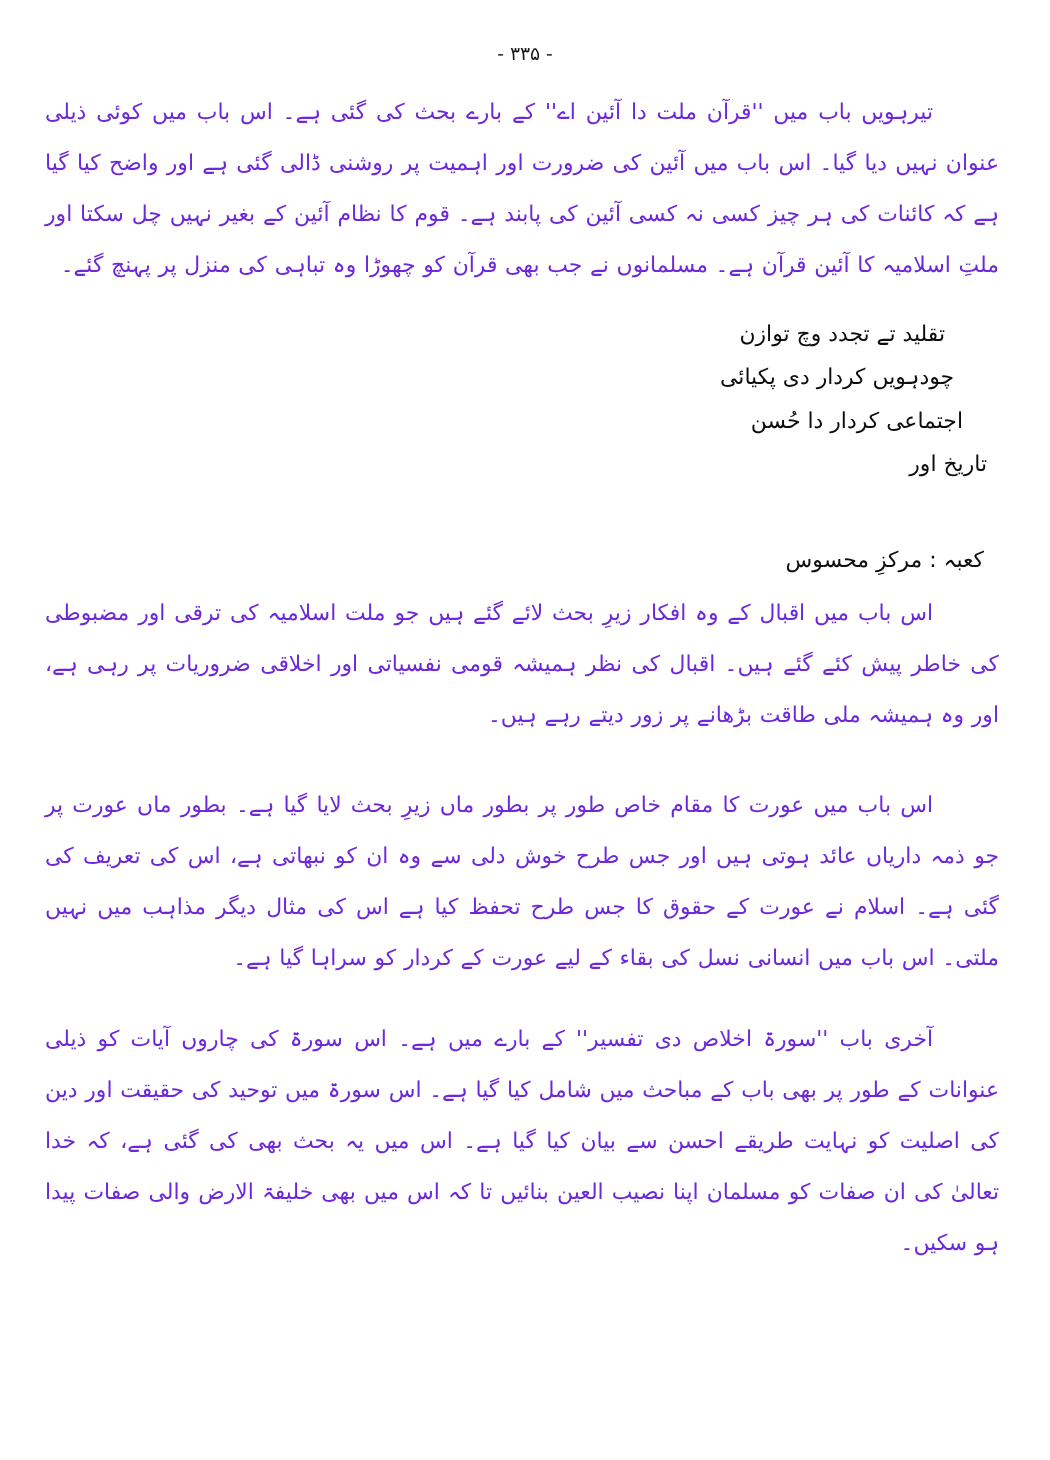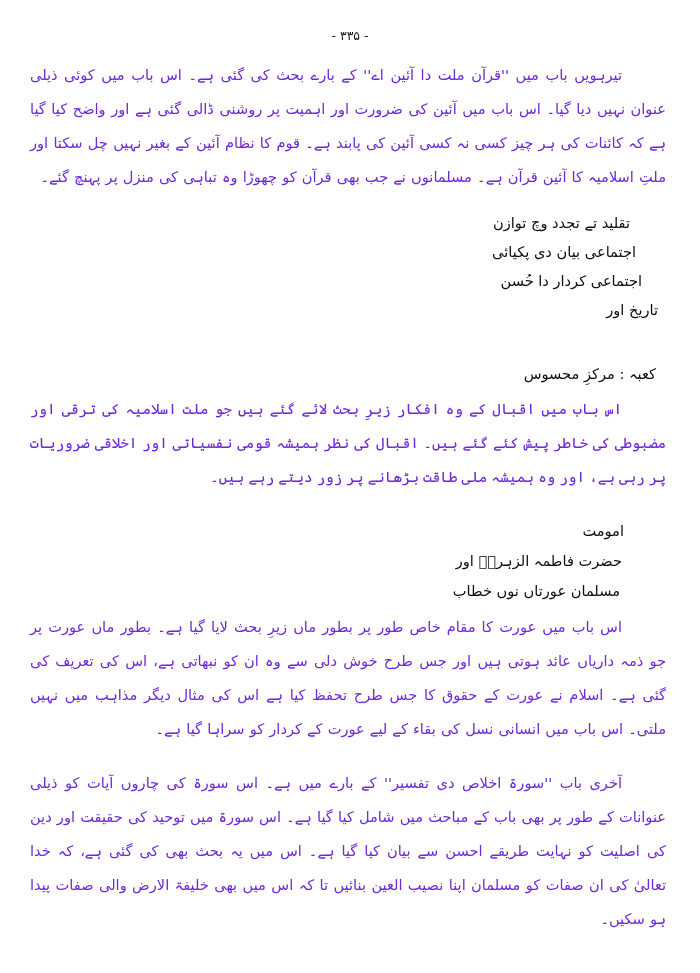--- a/index.html
+++ b/index.html
@@ -51,21 +51,21 @@
     color: #6d28d9;
     margin: 0 0 8px 0;
     text-indent: 44px;
     word-spacing: 0.5px;
     direction: rtl;
     unicode-bidi: isolate;
   }
 
   .para.p-first { margin-bottom: 14px; }
   .para.p-ch14  { text-indent: 40px; margin-bottom: 4px; }
-  .para.p-after-list { text-indent: 44px; margin-top: 4px; margin-bottom: 10px; font-family: Liberation Serif, serif; }
+  .para.p-after-list { text-indent: 44px; margin-top: 4px; margin-bottom: 10px; }
   .para.p-ch15 { text-indent: 52px; margin-bottom: 4px; }
   .para.p-ch15-body { text-indent: 44px; margin-top: 4px; margin-bottom: 20px; }
   .para.p-ch16 { text-indent: 44px; margin-bottom: 0; }
 
   .sub-list {
     list-style: none;
     margin: 0;
     padding: 0;
     direction: rtl;
   }
@@ -99,35 +99,30 @@
 
   <div class="page-number">- ۳۳۵ -</div>
 
   <div class="content">
 
     <p class="para p-first">تیرہویں باب میں ''قرآن ملت دا آئین اے'' کے بارے بحث کی گئی ہے۔ اس باب میں کوئی ذیلی عنوان نہیں دیا گیا۔ اس باب میں آئین کی ضرورت اور اہمیت پر روشنی ڈالی گئی ہے اور واضح کیا گیا ہے کہ کائنات کی ہر چیز کسی نہ کسی آئین کی پابند ہے۔ قوم کا نظام آئین کے بغیر نہیں چل سکتا اور ملتِ اسلامیہ کا آئین قرآن ہے۔ مسلمانوں نے جب بھی قرآن کو چھوڑا وہ تباہی کی منزل پر پہنچ گئے۔</p>
 
 
     <ul class="sub-list list-ch14">
       <li class="i0">تقلید تے تجدد وچ  توازن</li>
-      <li class="i1">اجتماعی بیان  دی پکیائی</li>
+      <li class="i1">چودہویں کردار  دی پکیائی</li>
       <li class="i2">اجتماعی کردار  دا حُسن</li>
       <li class="i3">تاریخ اور</li>
       <li class="i4">کعبہ : مرکزِ محسوس</li>
     </ul>
 
     <p class="para p-after-list">اس باب میں اقبال کے وہ افکار زیرِ بحث لائے گئے ہیں جو ملت اسلامیہ کی ترقی اور مضبوطی کی خاطر پیش کئے گئے ہیں۔ اقبال کی نظر ہمیشہ قومی نفسیاتی اور اخلاقی ضروریات پر رہی ہے، اور وہ ہمیشہ ملی طاقت بڑھانے پر زور دیتے رہے ہیں۔</p>
 
     <div class="spacer-md"></div>
 
 
-    <ul class="sub-list list-ch15">
-      <li class="i0">امومت</li>
-      <li class="i1">حضرت فاطمہ الزہرہؓ اور</li>
-      <li class="i2">مسلمان عورتاں نوں خطاب</li>
-    </ul>
 
     <p class="para p-ch15-body">اس باب میں عورت کا مقام خاص طور پر بطور ماں زیرِ بحث لایا گیا ہے۔ بطور ماں عورت پر جو ذمہ داریاں عائد ہوتی ہیں اور جس طرح خوش دلی سے وہ ان کو نبھاتی ہے، اس کی  تعریف کی گئی ہے۔ اسلام نے عورت کے حقوق کا جس طرح تحفظ کیا ہے اس کی مثال دیگر مذاہب میں نہیں ملتی۔ اس باب میں انسانی نسل کی بقاء کے لیے عورت کے کردار کو سراہا گیا ہے۔</p>
 
     <p class="para p-ch16">آخری باب ''سورۃ اخلاص دی تفسیر'' کے بارے میں ہے۔ اس سورۃ کی چاروں آیات کو ذیلی عنوانات کے طور پر بھی باب کے مباحث میں شامل کیا گیا ہے۔ اس سورۃ میں توحید کی حقیقت اور دین کی اصلیت کو نہایت طریقے احسن سے بیان کیا گیا ہے۔ اس میں یہ بحث بھی کی گئی ہے، کہ خدا تعالیٰ کی ان صفات کو مسلمان اپنا نصیب العین بنائیں تا کہ اس میں بھی خلیفۃ الارض والی صفات پیدا ہو سکیں۔</p>
 
   </div>
 </div>
 
 </body></html>

